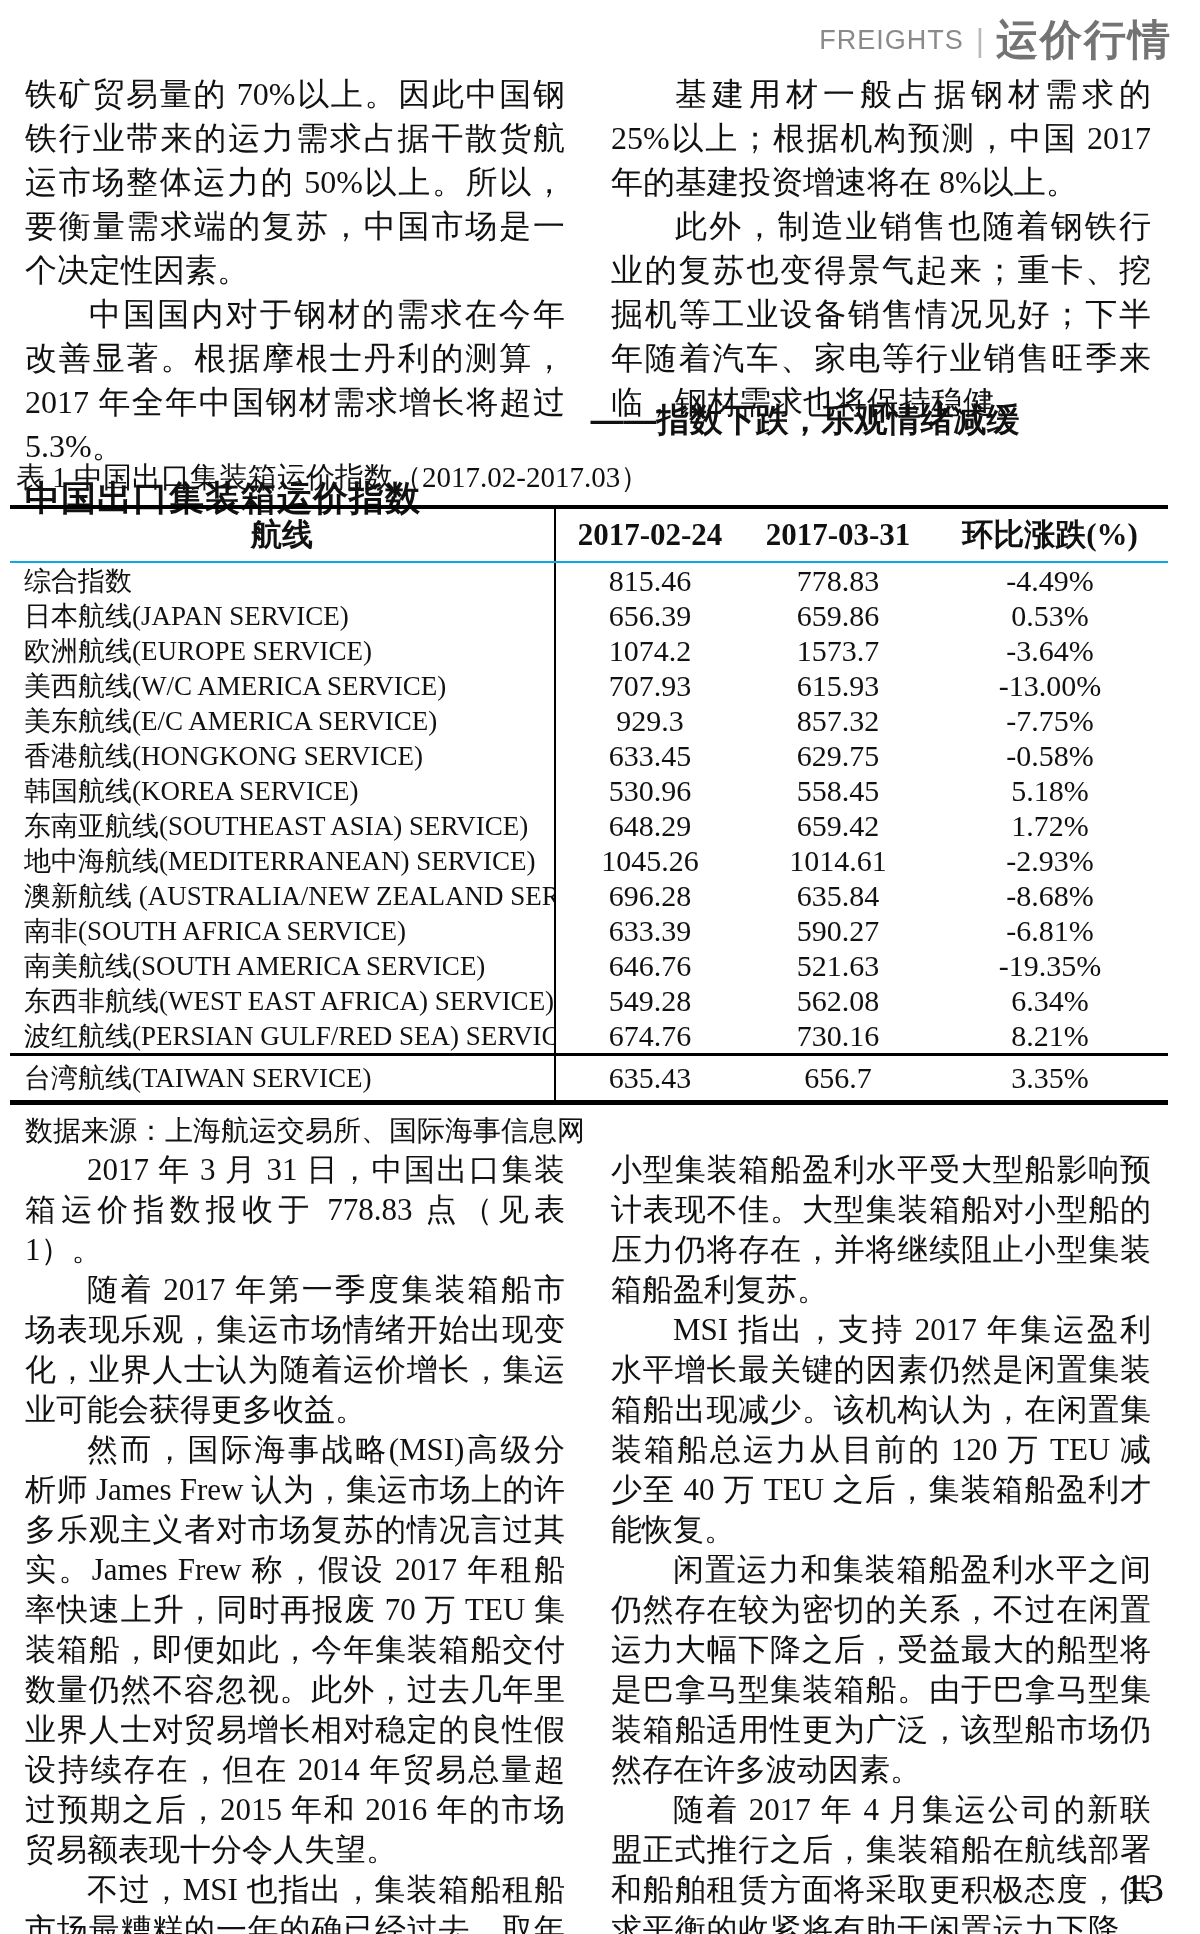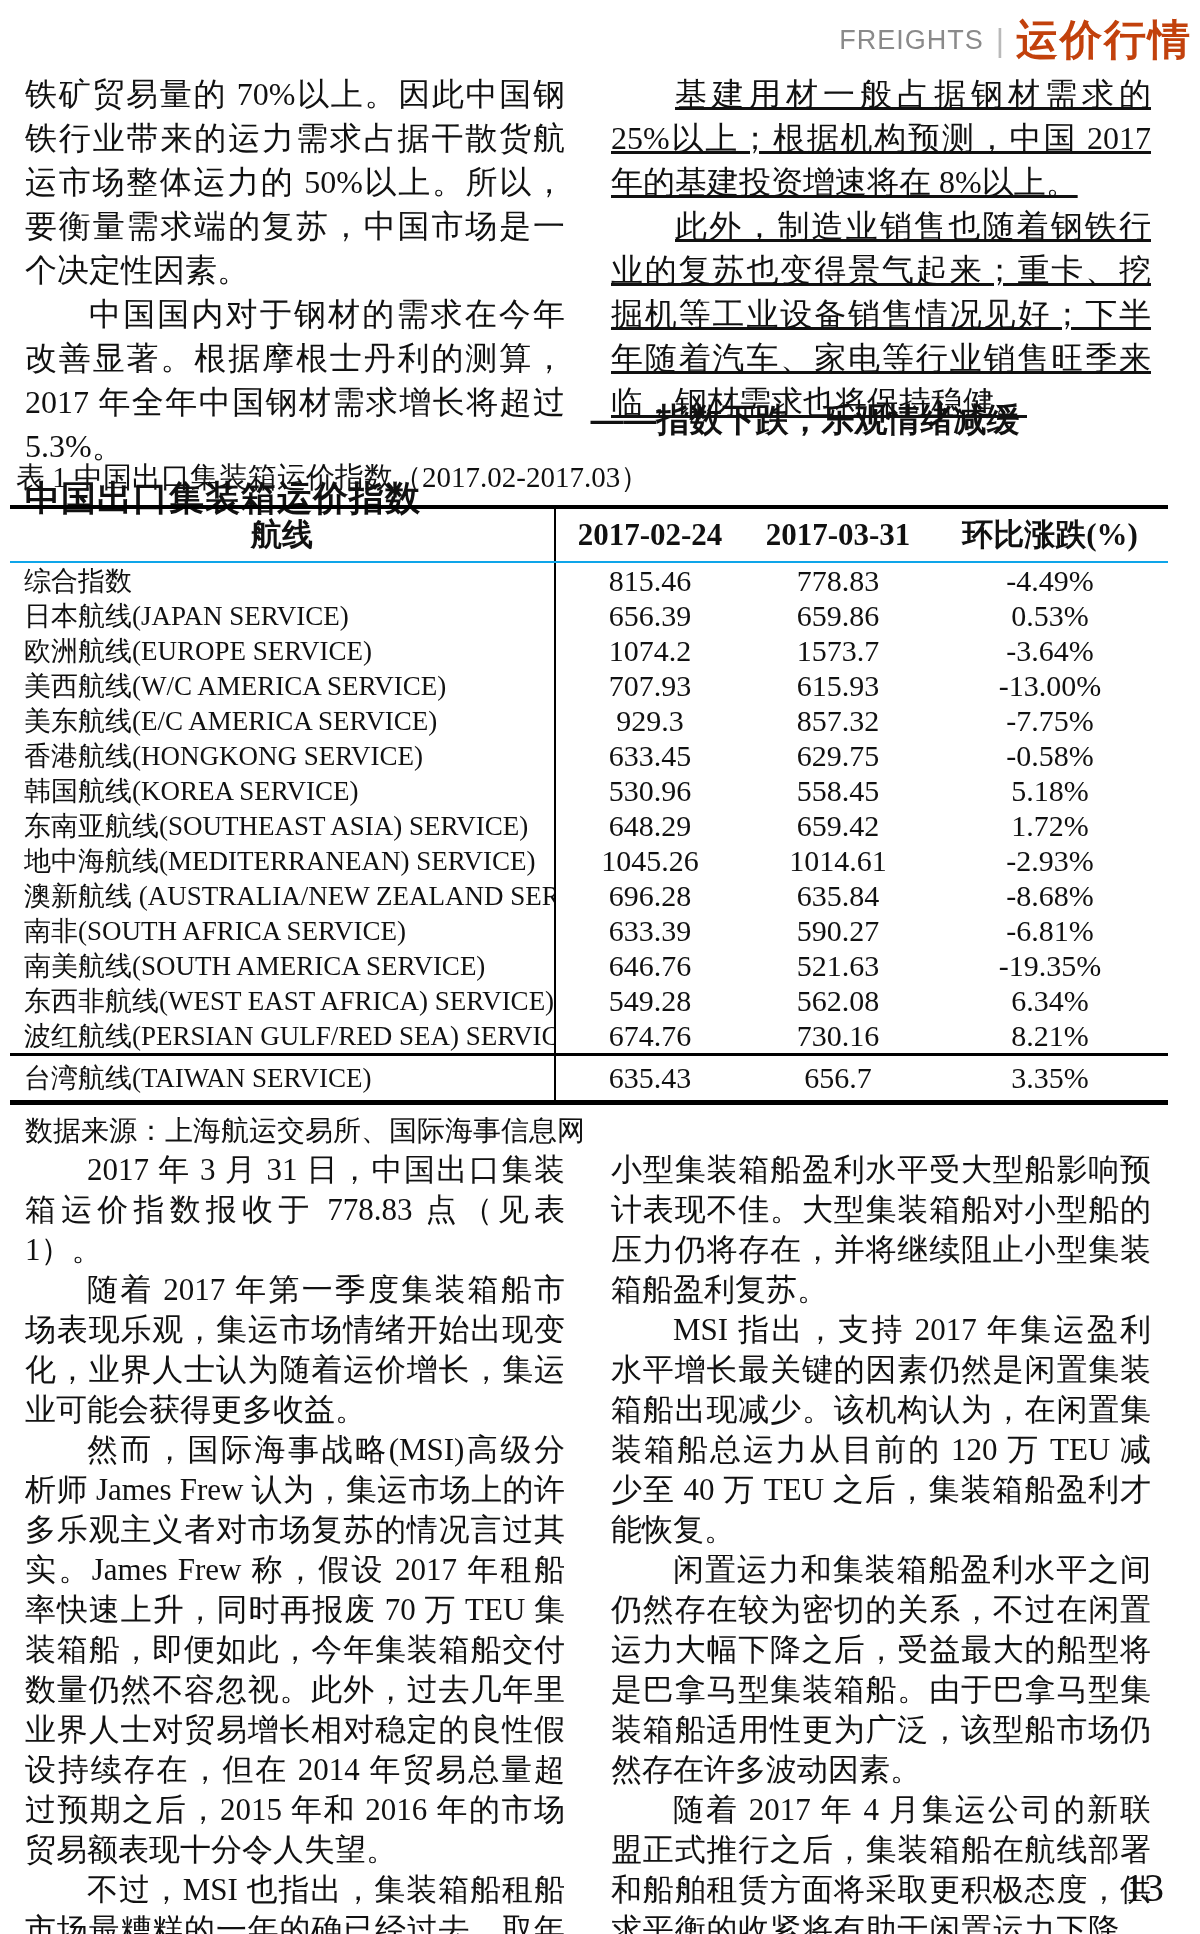--- a/index.html
+++ b/index.html
@@ -1,30 +1,30 @@
 <!DOCTYPE html>
 <html><head>
 <meta charset="utf-8">
 <style>
   html,body{margin:0;padding:0;}
   body{width:1200px;height:1934px;background:#ffffff;font-family:"Liberation Serif","DejaVu Serif",serif;color:#111;}
   .page{position:relative;width:1200px;height:1934px;overflow:hidden;background:#fff;}
 
   
-  .page-header{position:absolute;top:12px;right:8px;display:flex;align-items:center;}
+  .page-header{position:absolute;top:12px;right:28px;display:flex;align-items:center;}
   .hdr-en{font-family:"Liberation Sans","DejaVu Sans",sans-serif;font-size:27px;color:#8a8a8a;letter-spacing:1px;}
   .hdr-div{font-family:"Liberation Sans","DejaVu Sans",sans-serif;font-size:32px;color:#b9b9b9;margin:0 12px;font-weight:300;}
   .hdr-cn{font-family:"Liberation Sans","DejaVu Sans",sans-serif;font-size:42px;font-weight:bold;color:#9B45D2;letter-spacing:2px;}
 
   
   .col{position:absolute;width:540px;font-size:32px;line-height:44px;text-align:justify;}
   .col p{margin:0;}
   .indent{text-indent:2em;}
   .intro-left{left:25px;top:72px;}
-  .intro-right{left:611px;top:72px;text-decoration:underline;}
+  .intro-right{left:611px;top:72px;}
   .section-heading{font-family:"Liberation Sans","DejaVu Sans",sans-serif;font-weight:bold;font-size:35px;margin-top:8px;letter-spacing:1px;}
 
   .table-subtitle{position:absolute;top:398px;left:455px;width:700px;text-align:center;
     font-family:"Liberation Sans","DejaVu Sans",sans-serif;font-weight:bold;font-size:33px;}
 
   .table-caption{position:absolute;top:458px;left:16px;width:1200px;text-align:left;font-size:29px;}
 
   
   .freight-table{position:absolute;top:505px;left:10px;width:1158px;border-top:4px solid #000;}
   .t-row{display:grid;grid-template-columns:546px 188px 188px 1fr;align-items:stretch;}
@@ -49,21 +49,21 @@
   .page-number{position:absolute;top:1856px;right:36px;font-size:40px;margin-top:8px;}
 </style>
 </head>
 <body>
 
 <div class="page">
 
   <div class="page-header">
     <span class="hdr-en" style="color: rgb(138, 138, 138);">FREIGHTS</span>
     <span class="hdr-div">|</span>
-    <span class="hdr-cn" style="color: #c2410c;">运价行情</span>
+    <span class="hdr-cn" style="color: #737373;">运价行情</span>
   </div>
 
   <div class="col intro-left">
     <div>
 
     <p>铁矿贸易量的 70%以上。因此中国钢铁行业带来的运力需求占据干散货航运市场整体运力的 50%以上。所以，要衡量需求端的复苏，中国市场是一个决定性因素。</p>
         <p class="indent">中国国内对于钢材的需求在今年改善显著。根据摩根士丹利的测算，2017 年全年中国钢材需求增长将超过 5.3%。</p>
       </div>
     <div class="section-heading">中国出口集装箱运价指数</div>
   </div>

